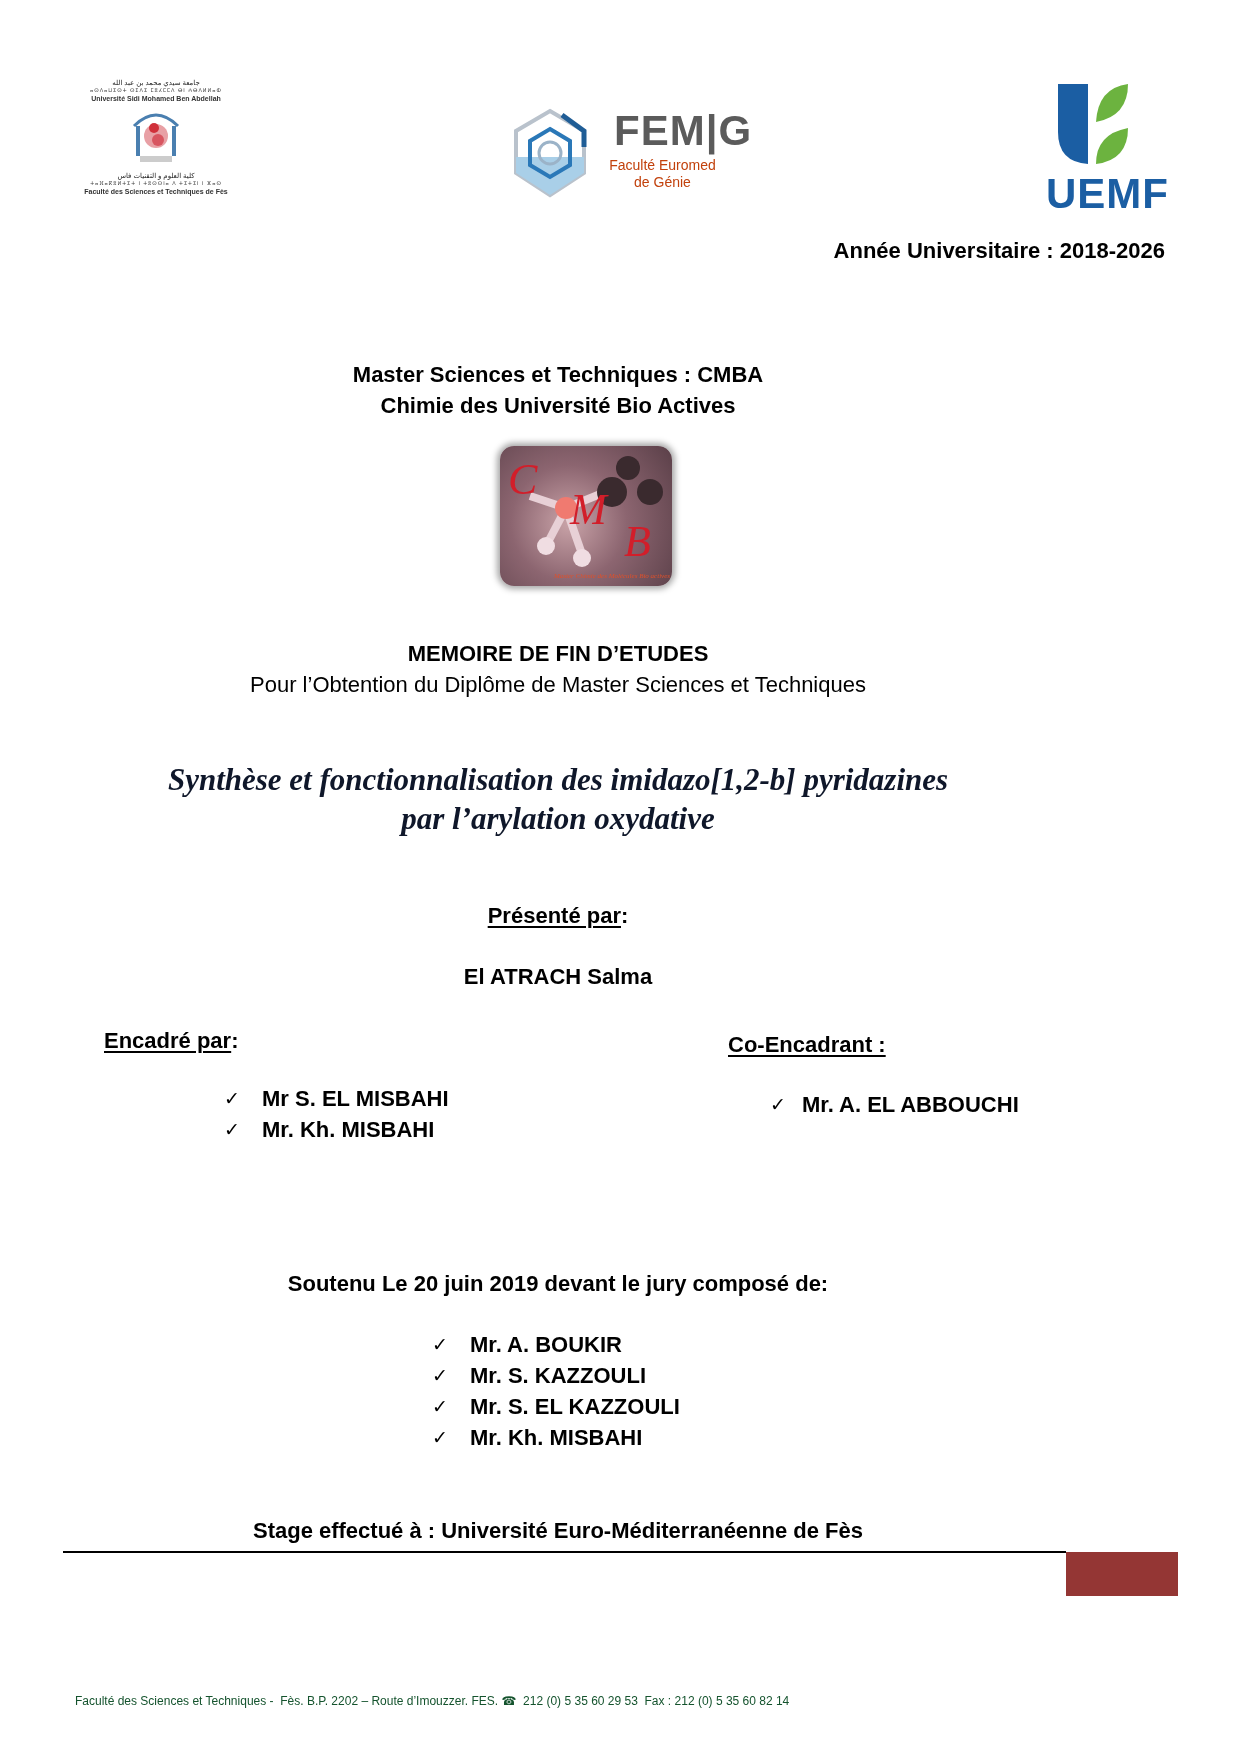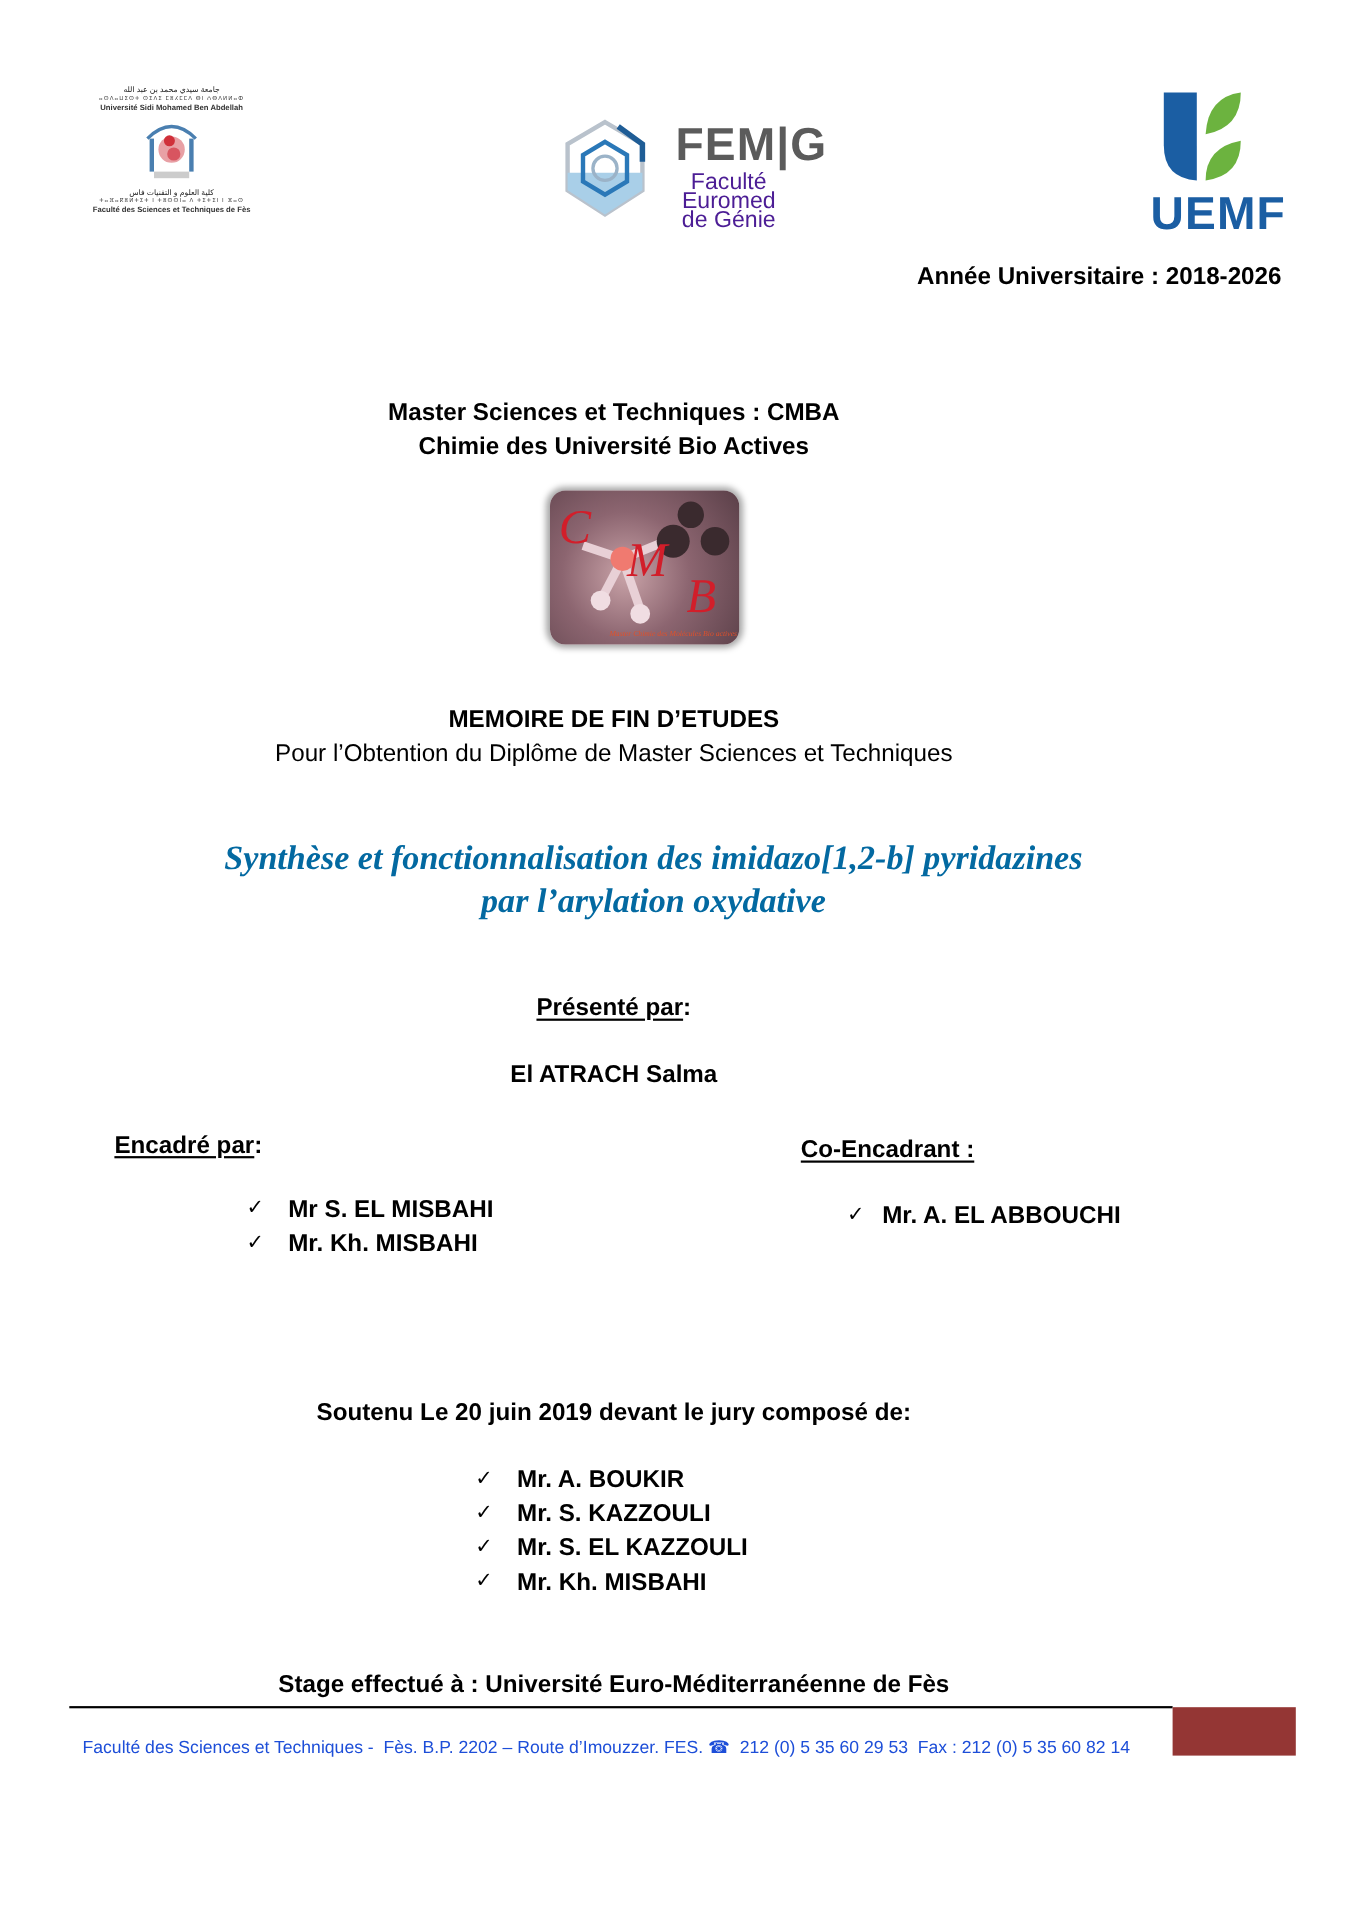--- a/index.html
+++ b/index.html
@@ -12,46 +12,46 @@
 
   
   #logo-usmba { left:82px; top:78px; width:148px; height:128px; text-align:center; }
   #logo-usmba .ar { font-size:7px; color:#222; line-height:9px; }
   #logo-usmba .tif { font-size:5px; letter-spacing:1px; color:#444; line-height:7px; }
   #logo-usmba .fr { font-size:7px; font-weight:bold; color:#333; line-height:9px; }
   #logo-usmba .emblem { width:52px; height:62px; margin:3px auto; position:relative; }
 
   #logo-femg { left:510px; top:105px; width:220px; height:100px; }
   #logo-femg .femg-text { position:absolute; left:104px; top:2px; font-size:42px; font-weight:bold; color:#5b5b5b; letter-spacing:1px; }
-  #logo-femg .femg-sub { position:absolute; left:95px; top:52px; font-size:21px; color:#4c1d95; text-align:center; line-height:17px; width:115px; }
+  #logo-femg .femg-sub { position:absolute; left:95px; top:52px; font-size:14px; color:#c2410c; text-align:center; line-height:17px; width:115px; }
 
   #logo-uemf { left:1028px; top:82px; width:140px; height:134px; }
   #logo-uemf .uemf-text { position:absolute; left:18px; top:88px; font-size:42px; font-weight:bold; color:#1b5ea3; letter-spacing:1px; }
 
   #annee { right:76px; top:238px; font-size:22px; font-weight:bold; }
 
   .t22 { font-size:22px; line-height:31px; }
   .title-blue { font-family:"Liberation Serif", serif; font-style:italic; font-weight:bold;
-                color:#0369a1; font-size:31px; line-height:39px;padding-left:36px; }
+                color:#0f172a; font-size:31px; line-height:39px; }
 
   #cmb-logo { left:500px; top:446px; width:172px; height:140px; border-radius:14px;
               background: radial-gradient(circle at 40% 55%, #c9a3a8 0%, #8c6570 45%, #5a3f48 100%);
               box-shadow: 0 0 6px 3px rgba(0,0,0,0.35); overflow:hidden; }
   #cmb-logo .letter { position:absolute; font-family:"Liberation Serif", serif; font-style:italic;
                       color:#d21e2a; font-size:44px; font-weight:normal; }
   #cmb-logo .caption { position:absolute; left:10px; bottom:6px; font-size:7px; color:#e0502a;
                        font-style:italic; font-family:"Liberation Serif", serif;margin-left:44px; }
 
   .check-list { list-style:none; margin:0; padding:0; }
   .check-list li { font-size:22px; font-weight:bold; line-height:31px; position:relative; }
   .check-list li .chk { position:absolute; font-weight:normal; font-size:19px; }
 
   #footer-line { left:63px; top:1551px; width:1003px; height:2px; background:#000; }
   #footer-red { left:1066px; top:1552px; width:112px; height:44px; background:#943634; }
-  #footer-text { left:75px; top:1579px; font-size:16px; color:#1d4ed8; white-space:pre; }
+  #footer-text { left:75px; top:1694px; font-size:12px; color:#14532d; white-space:pre; }
 </style>
 </head>
 <body>
 
 <div id="logo-usmba" class="abs">
   <div class="ar">جامعة سيدي محمد بن عبد الله</div>
   <div class="tif">ⴰⵙⴷⴰⵡⵉⵙⵜ ⵙⵉⴷⵉ ⵎⵓⵃⵎⵎⴷ ⴱⵏ ⵄⴱⴷⵍⵍⴰⵀ</div>
   <div class="fr">Université Sidi Mohamed Ben Abdellah</div>
   <div class="emblem">
     <svg width="52" height="62" viewBox="0 0 52 62">

